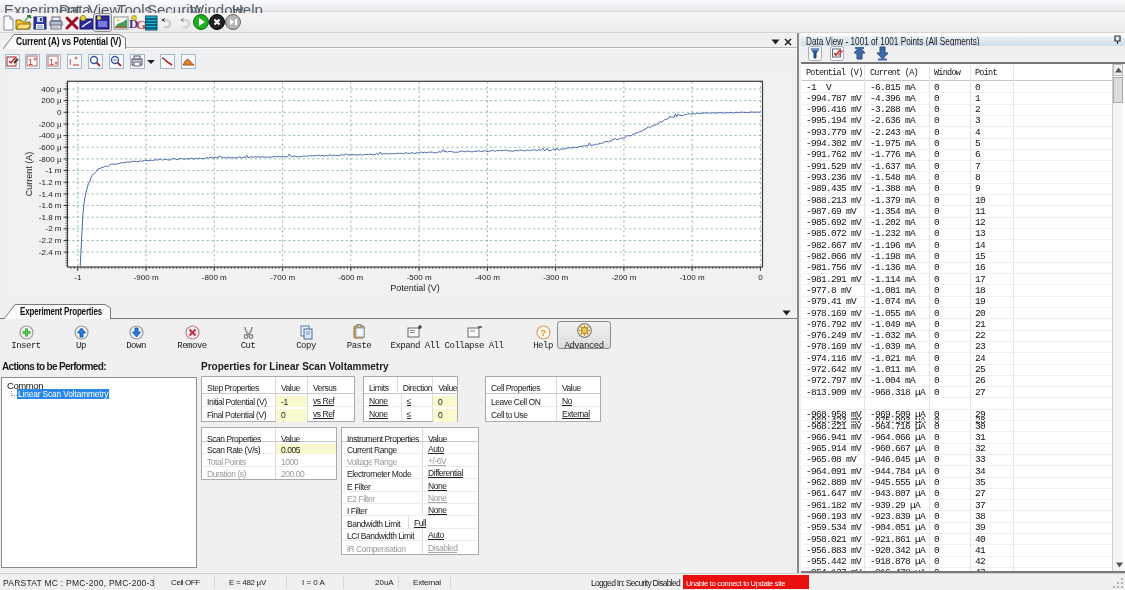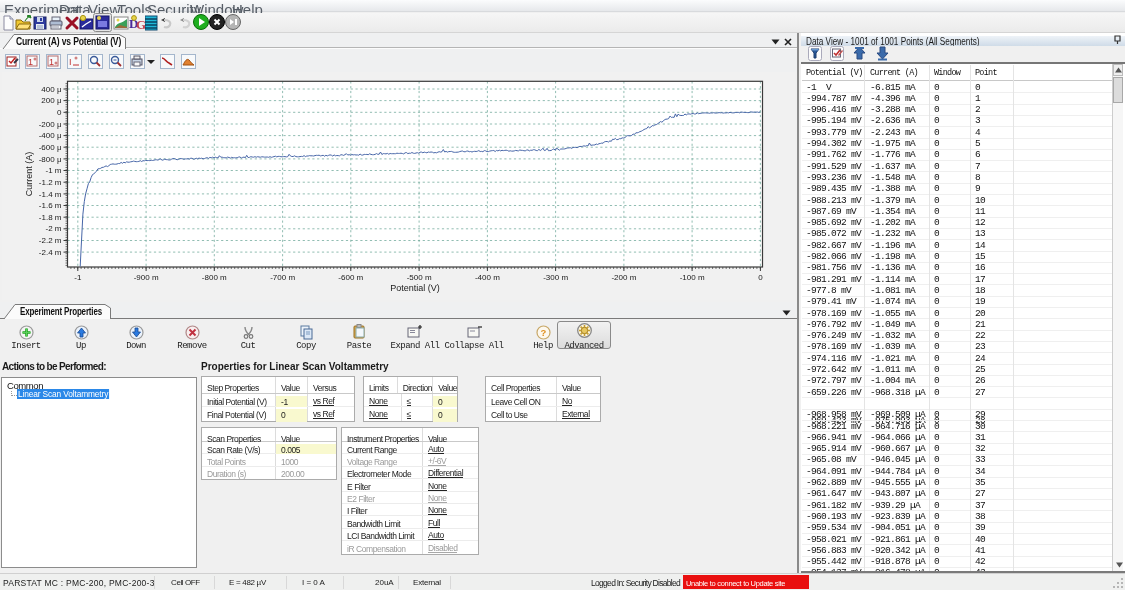--- a/index.html
+++ b/index.html
@@ -756,21 +756,21 @@
     </div>
     <div class="prow" style="height:12.4px">
       <div class="pcell" style="width:81px"><span class="gry">E2 Filter</span></div>
       <div class="pcell" style="width:55px"><span class="glk">None</span></div>
     </div>
     <div class="prow" style="height:12.4px">
       <div class="pcell" style="width:81px">I Filter</div>
       <div class="pcell" style="width:55px"><span class="lnk">None</span></div>
     </div>
     <div class="prow" style="height:12.4px">
-      <div class="pcell" style="width:81px">Bandwidth Limit</div>
+      <div class="pcell" style="width:67px">Bandwidth Limit</div>
       <div class="pcell" style="width:55px"><span class="lnk">Full</span></div>
     </div>
     <div class="prow" style="height:12.4px">
       <div class="pcell" style="width:81px">LCI Bandwidth Limit</div>
       <div class="pcell" style="width:55px"><span class="lnk">Auto</span></div>
     </div>
     <div class="prow" style="height:12.4px">
       <div class="pcell" style="width:81px"><span class="gry">iR Compensation</span></div>
       <div class="pcell" style="width:55px"><span class="glk">Disabled</span></div>
     </div>
@@ -992,21 +992,21 @@
   </div>
 <div class="tline" style="top:374.8px"></div>
 <div class="trow" style="top:375.3px">
     <span style="left:5px">-972.797 mV</span>
     <span style="left:69px">-1.004 mA</span>
     <span style="left:133px">0</span>
     <span style="left:174px">26</span>
   </div>
 <div class="tline" style="top:386.1px"></div>
 <div class="trow" style="top:386.6px">
-    <span style="left:5px">-659.226 mV</span>
+    <span style="left:5px">-813.909 mV</span>
     <span style="left:69px">-968.318 µA</span>
     <span style="left:133px">0</span>
     <span style="left:174px">27</span>
   </div>
 <div class="tline" style="top:397.4px"></div>
 <div class="trow" style="top:415px">
     <span style="left:5px">-969.423 mV</span>
     <span style="left:69px">-975.993 µA</span>
     <span style="left:133px">0</span>
     <span style="left:174px">28</span>

